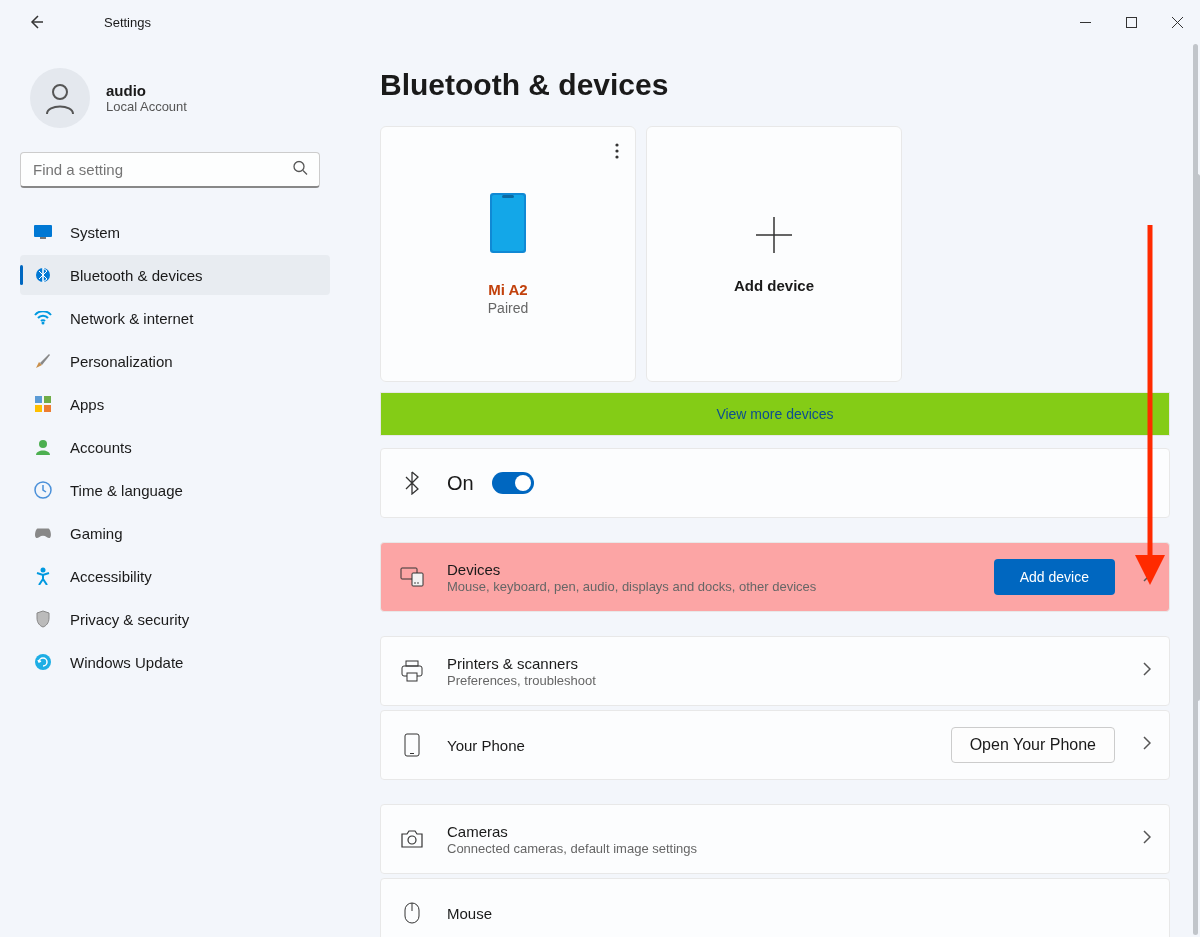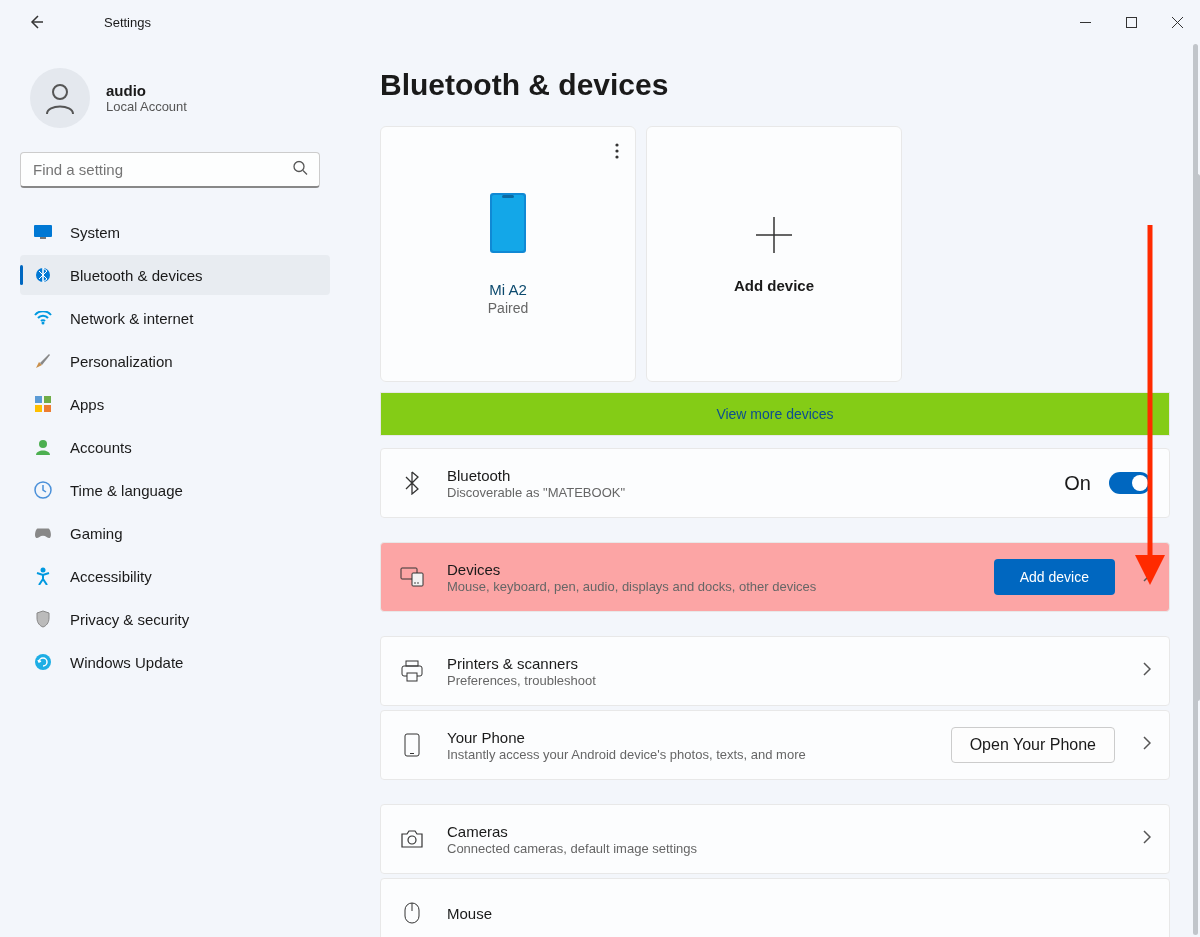--- a/index.html
+++ b/index.html
@@ -21,21 +21,21 @@
   .nav { display: flex; flex-direction: column; gap: 3px; }
   .nav-item { display: flex; align-items: center; gap: 18px; height: 40px; padding: 0 14px; border-radius: 4px; cursor: pointer; font-size: 15px; color: #1a1a1a; position: relative; }
   .nav-item.active { background: #e8ecf1; }
   .nav-item.active::before { content: ""; position: absolute; left: 0; top: 10px; bottom: 10px; width: 3px; background: #0067c0; border-radius: 2px; }
   .nav-icon { width: 18px; height: 18px; display: flex; align-items: center; justify-content: center; flex-shrink: 0; }
   .main { flex: 1; padding: 24px 10px 0 40px; overflow-y: auto; position: relative; }
   .page-title { font-size: 30px; font-weight: 600; color: #1a1a1a; margin-bottom: 24px; }
   .device-cards { display: flex; gap: 10px; margin-bottom: 10px; }
   .device-card { width: 256px; height: 256px; background: #fcfdfe; border: 1px solid #e8e8e8; border-radius: 6px; display: flex; flex-direction: column; align-items: center; justify-content: center; position: relative; cursor: pointer; }
   .more-btn { position: absolute; top: 12px; right: 12px; cursor: pointer; padding: 4px; }
-  .dev-name { font-size: 15px; font-weight: 400; color: #0c4a6e; margin-top: 28px; }
+  .dev-name { font-size: 15px; font-weight: 700; color: #c2410c; margin-top: 28px; }
   .dev-status { font-size: 14px; color: #666; margin-top: 2px; }
   .add-card-label { font-size: 15px; font-weight: 600; color: #1a1a1a; margin-top: 22px; }
   .view-more { height: 44px; background: #84cc16; border: 1px solid #e8e8e8; border-radius: 0; display: flex; align-items: center; justify-content: center; color: #0d4e8f; font-size: 14px; cursor: pointer; margin-bottom: 12px; width: 790px; }
   .setting-row { width: 790px; min-height: 70px; background: #fcfdfe; border: 1px solid #e8e8e8; border-radius: 4px; display: flex; align-items: center; padding: 12px 18px; margin-bottom: 4px; cursor: pointer; }
   .setting-row.hover { background: #fca5a5; }
   .row-icon { width: 26px; display: flex; justify-content: center; margin-right: 22px; flex-shrink: 0; }
   .row-text { flex: 1; }
   .row-title { font-size: 15px; color: #1a1a1a; }
   .row-sub { font-size: 13px; color: #666; margin-top: 1px; }
   .row-action { display: flex; align-items: center; gap: 18px; }
@@ -242,24 +242,20 @@
     <div class="view-more">
       <span>View more devices</span>
     </div>
 
     <div class="setting-row">
       <div class="row-icon">
         <svg width="16" height="24" viewBox="0 0 16 24">
             <path d="M8 1 L14 6 L8 12 L14 18 L8 23 V1 M2 6 L14 18 M2 18 L14 6" stroke="#333" stroke-width="1.3" fill="none"></path>
           </svg>
       </div>
-      <div class="row-text">
-        <div class="row-title">Bluetooth</div>
-        <div class="row-sub">Discoverable as "MATEBOOK"</div>
-      </div>
       <div class="row-action">
         <span class="toggle-label">On</span>
         <div class="toggle"></div>
       </div>
     </div>
 
     <div class="spacer-lg"></div>
 
     <div class="setting-row hover">
       <div class="row-icon">
@@ -305,21 +301,20 @@
 
     <div class="setting-row">
       <div class="row-icon">
         <svg width="16" height="24" viewBox="0 0 16 24">
             <rect x="1" y="1" width="14" height="22" rx="2" stroke="#333" fill="none"></rect>
             <rect x="6" y="20" width="4" height="1" fill="#333"></rect>
           </svg>
       </div>
       <div class="row-text">
         <div class="row-title">Your Phone</div>
-        <div class="row-sub">Instantly access your Android device's photos, texts, and more</div>
       </div>
       <div class="row-action">
         <button class="btn-secondary">Open Your Phone</button>
         <span class="chev"><svg width="8" height="14">
               <path d="M1 1 L7 7 L1 13" stroke="#555" stroke-width="1.5" fill="none"></path>
             </svg></span>
       </div>
     </div>
 
     <div class="spacer-lg"></div>

